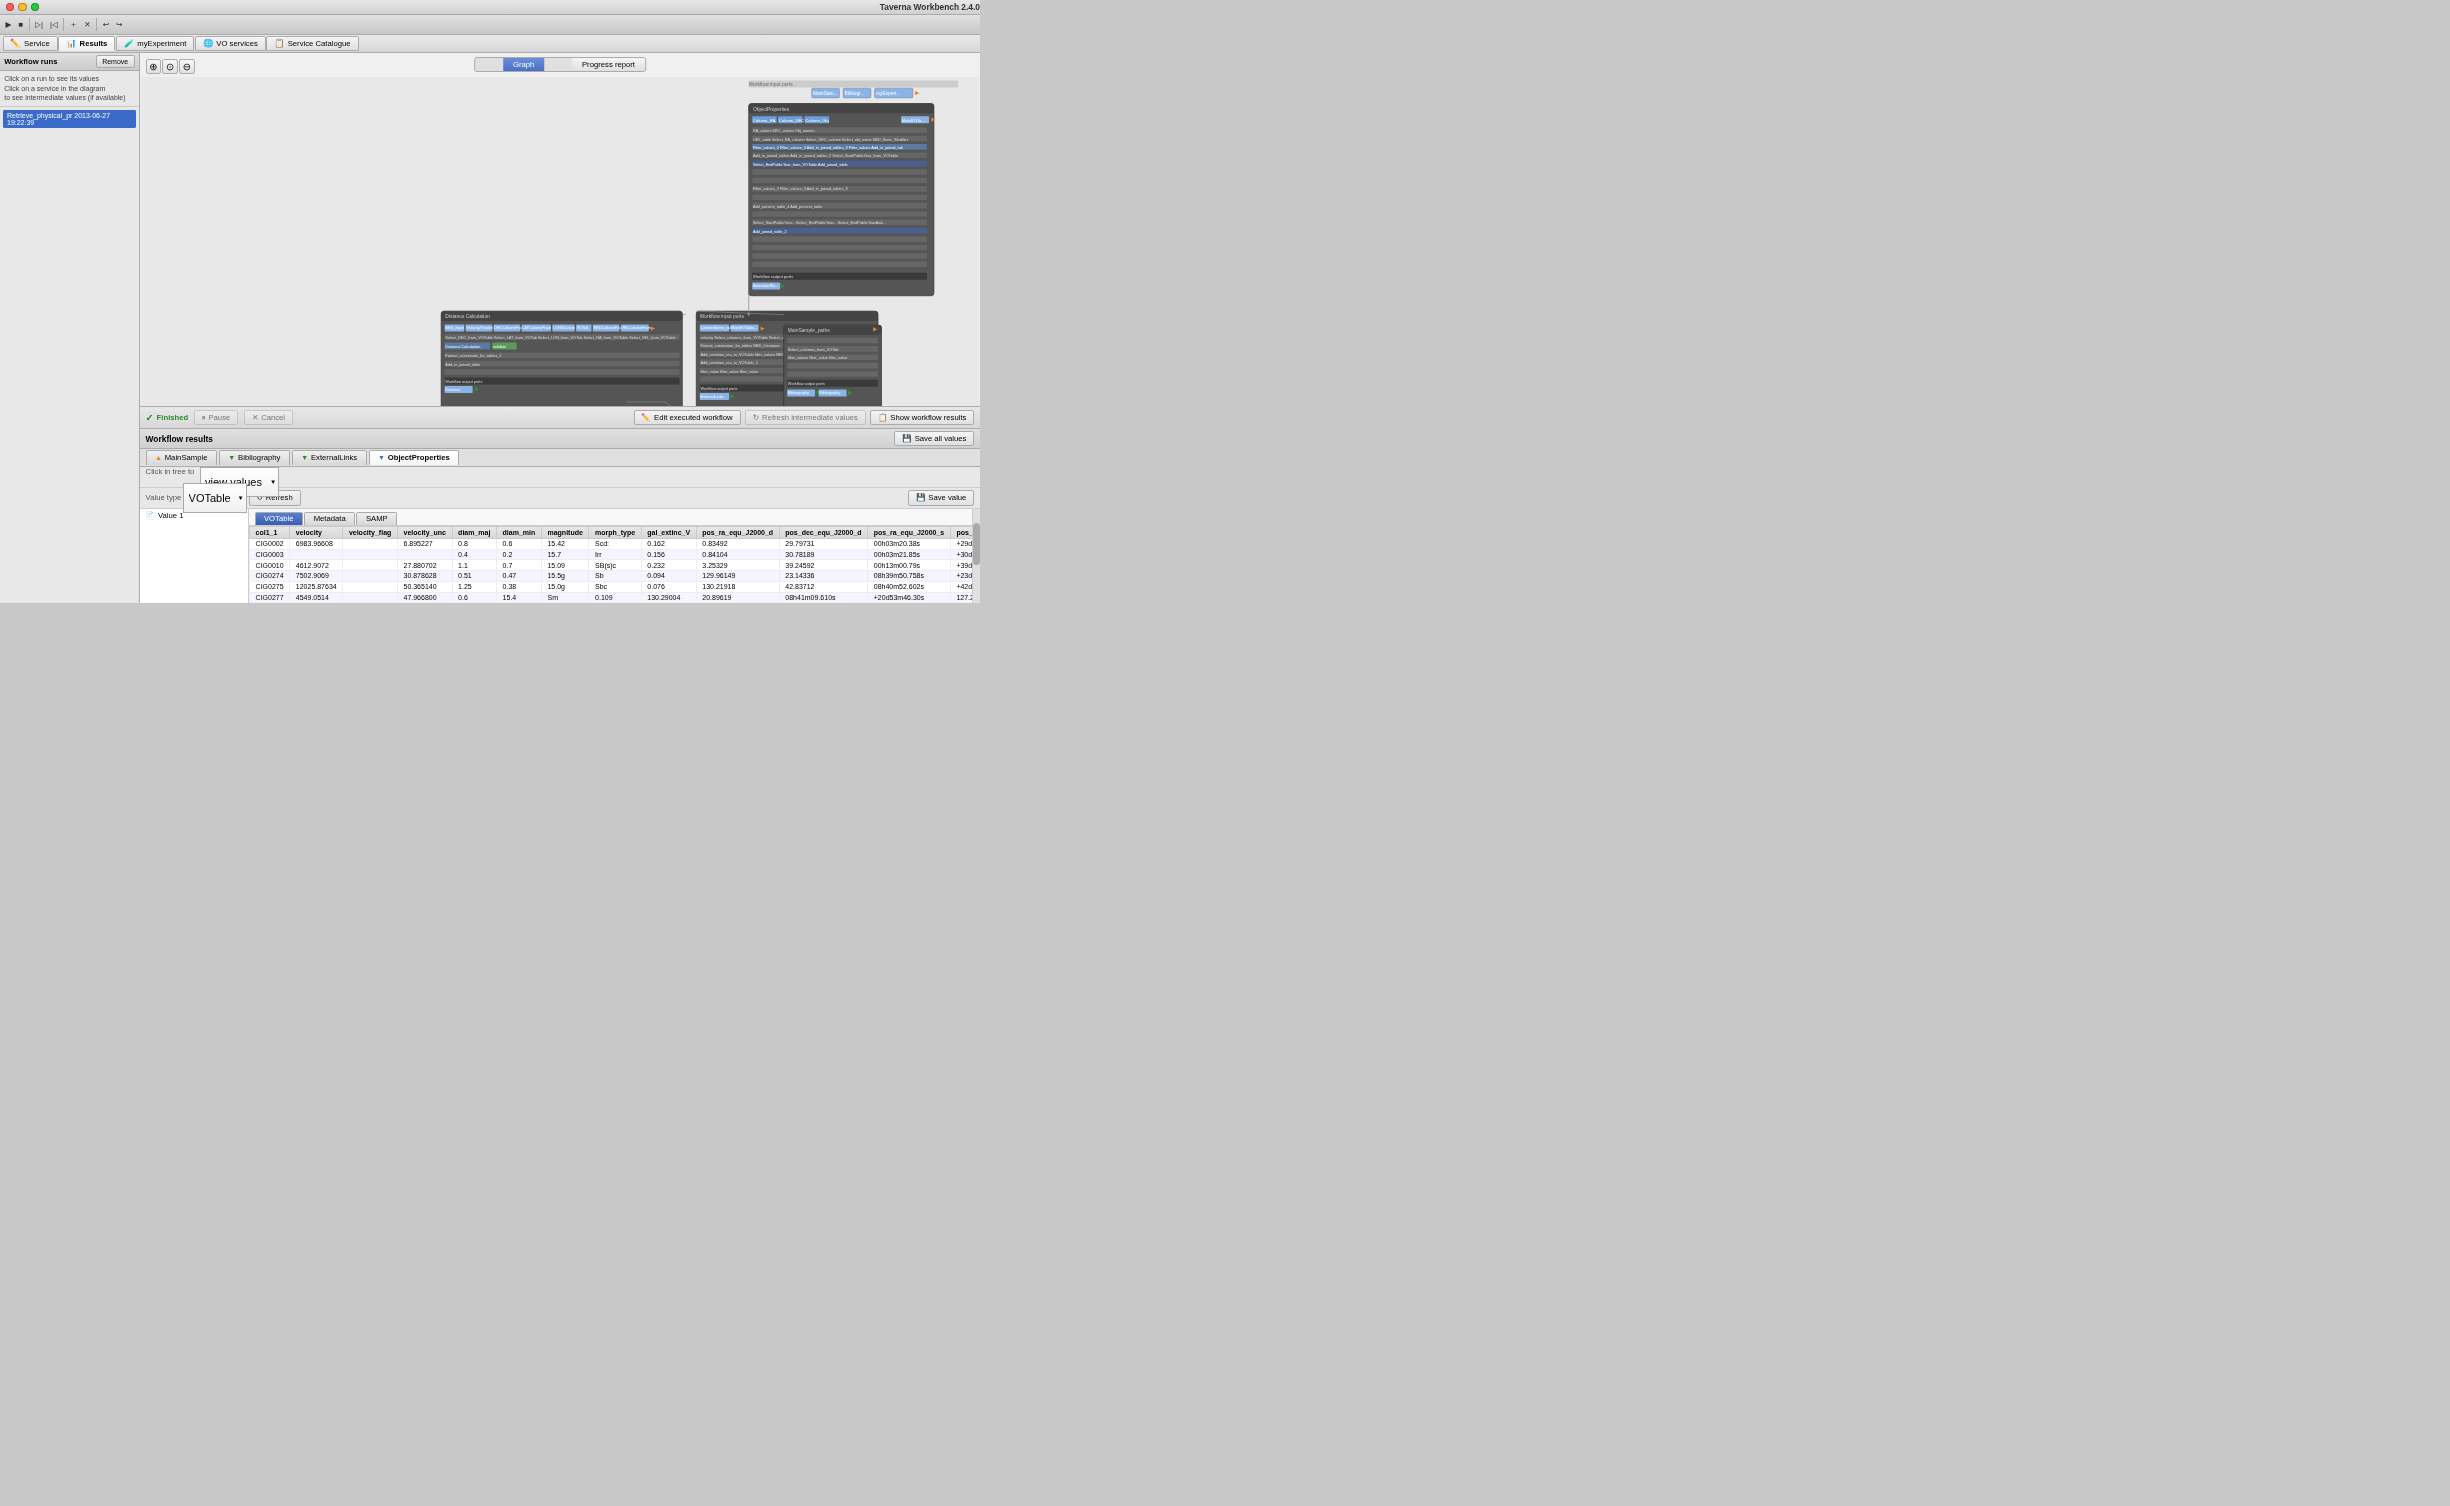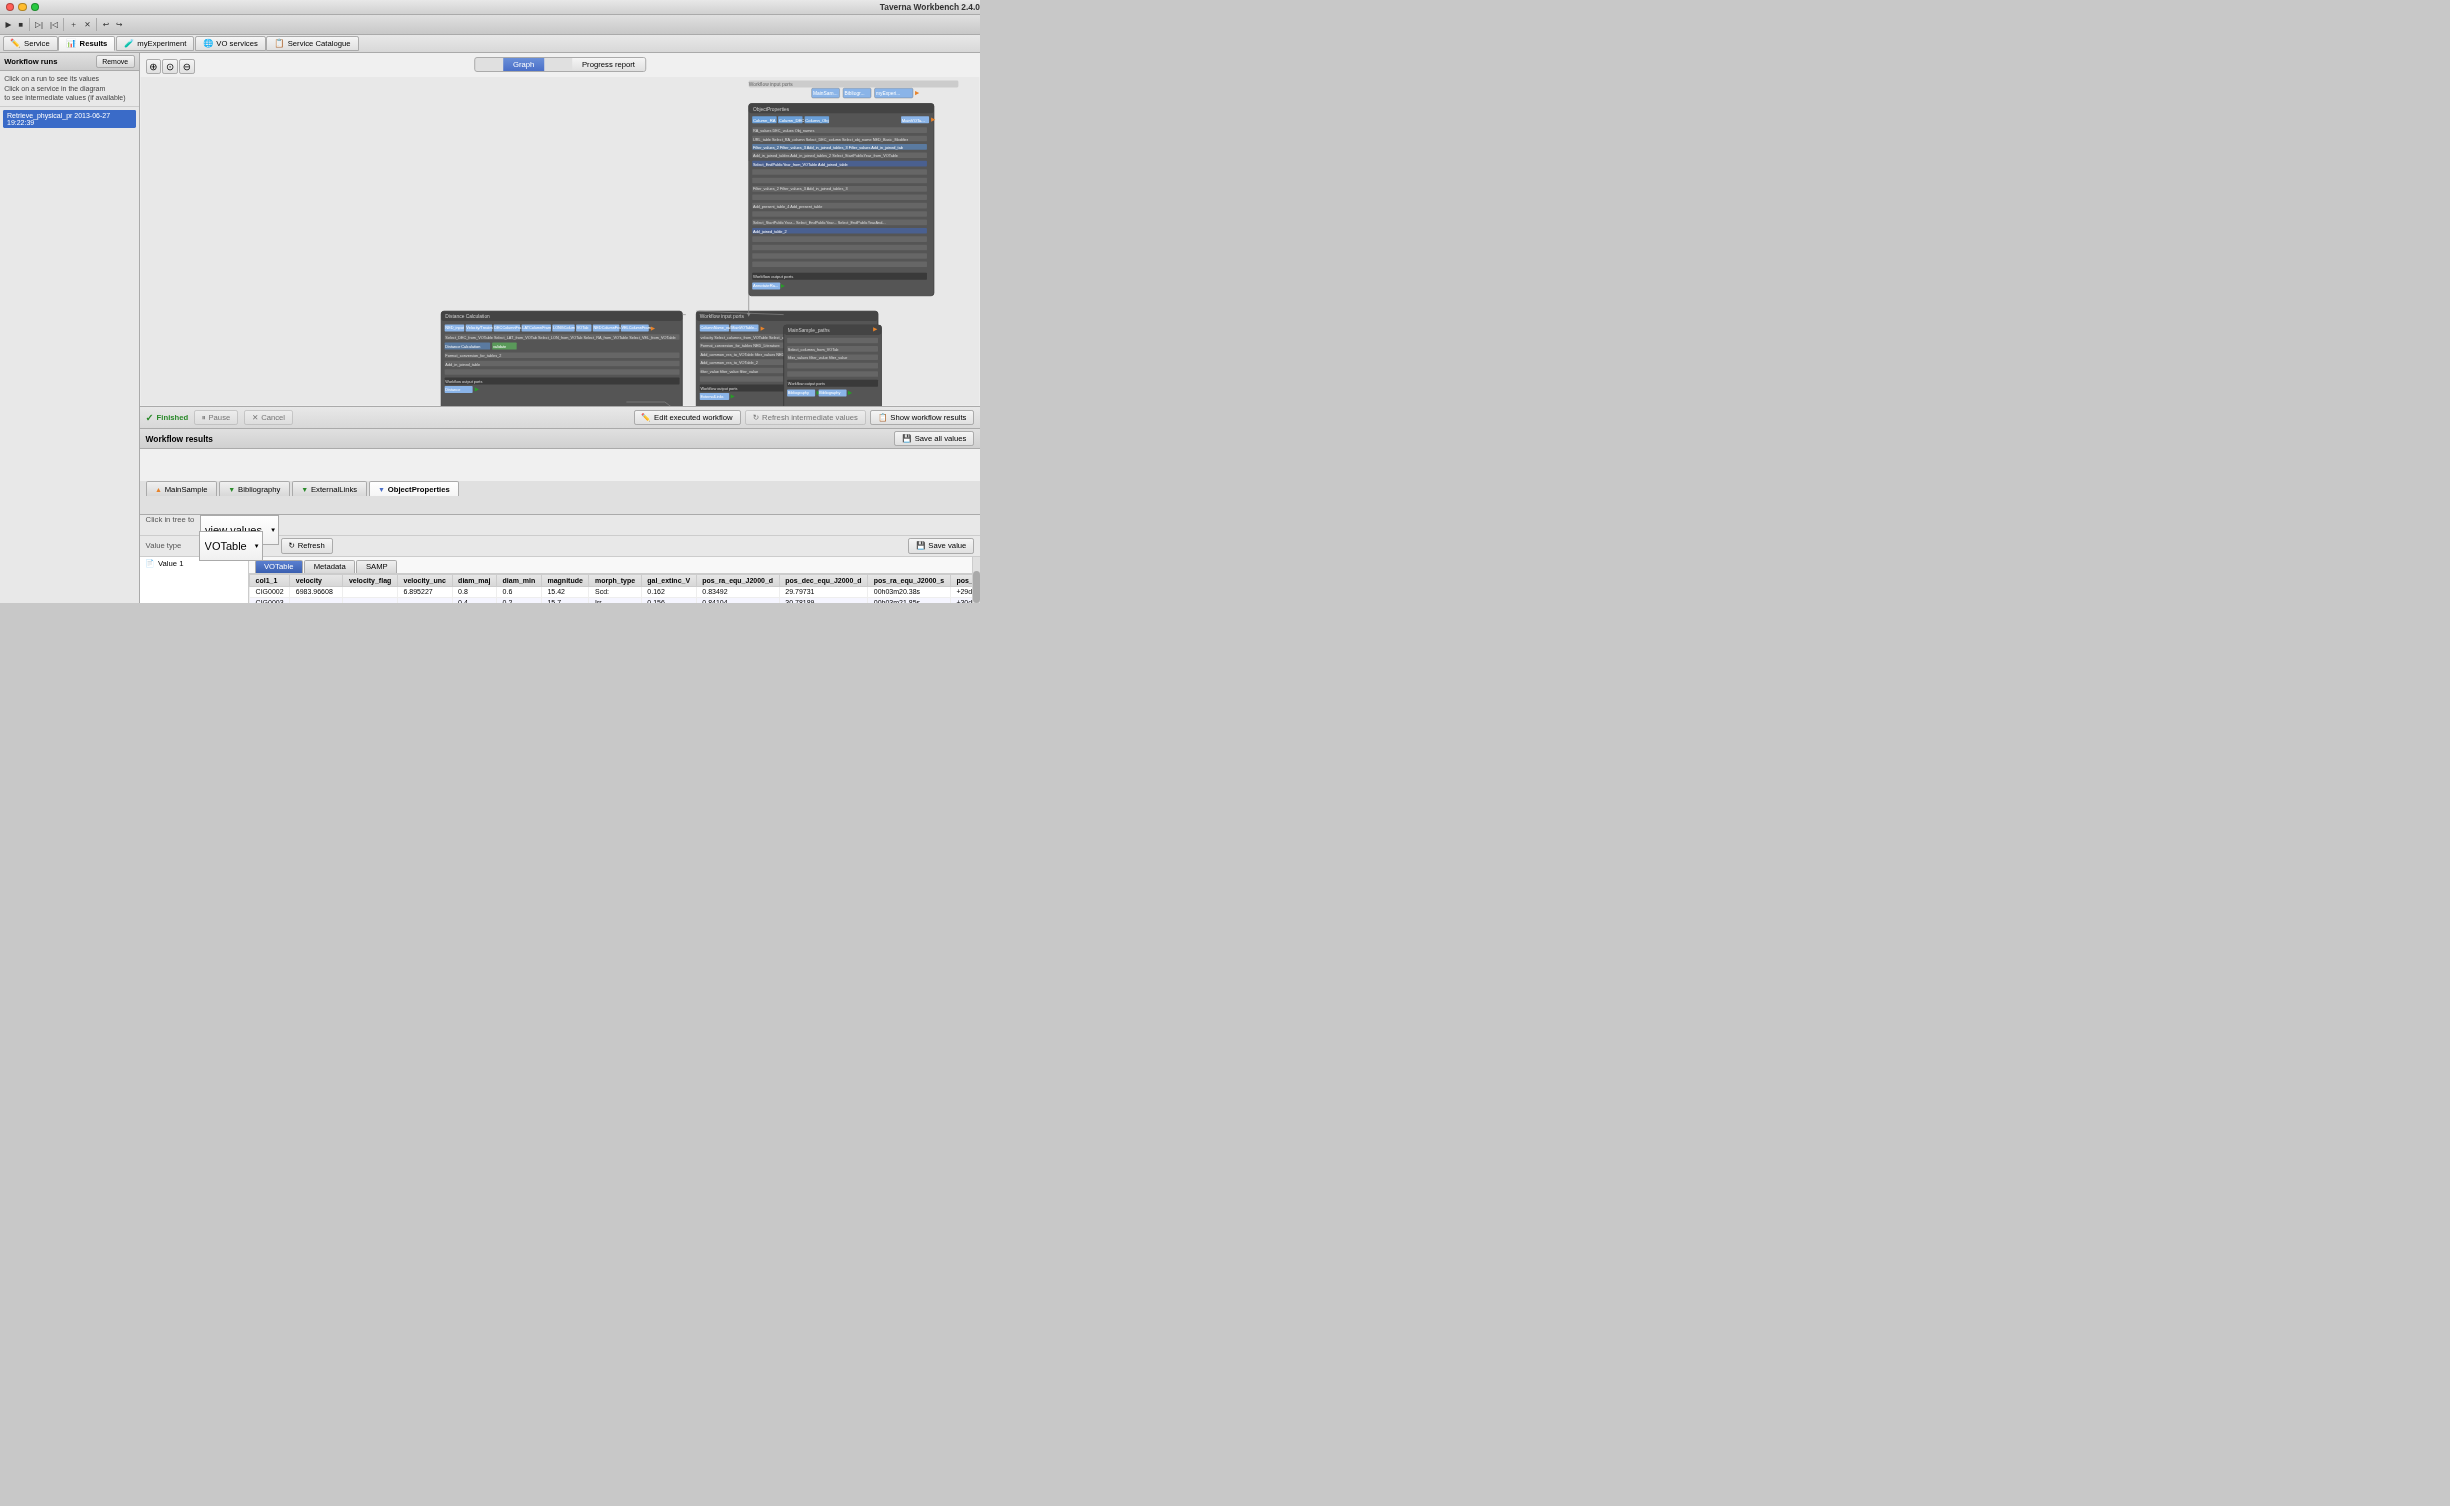--- a/index.html
+++ b/index.html
@@ -347,21 +347,21 @@
       border-bottom: 0.7px solid #ccc;
       display: flex;
       align-items: center;
       padding: 0 5.6px;
       gap: 5.6px;
       justify-content: space-between;
     }
     .value-toolbar-left {
       display: flex;
       align-items: center;
-      gap: 18px;
+      gap: 2px;
     }
     .value-toolbar-right {
       display: flex;
       align-items: center;
       gap: 2.8px;
     }
     .refresh-btn {
       height: 15.4px;
       padding: 0 7px;
       background: linear-gradient(to bottom, #f5f5f5, #e0e0e0);
@@ -381,28 +381,27 @@
       border-radius: 2.1px;
       cursor: pointer;
       font-size: 7.7px;
       display: flex;
       align-items: center;
       gap: 2.8px;
     }
 
     
     #result-tabs-row {
-      height: 34px;
+      height: 18px;
       background: #e0e0e0;
       border-bottom: 0.7px solid #aaa;
       display: flex;
-      align-items: flex-start;
+      align-items: center;
       padding: 0 5.6px;
       gap: 2.1px;
-      margin-top: 32px;
     }
     .result-tab {
       height: 15.4px;
       padding: 0 8.4px;
       border: 0.7px solid #aaa;
       border-bottom: none;
       border-radius: 2.1px 2.1px 0 0;
       background: linear-gradient(to bottom, #f0f0f0, #d8d8d8);
       cursor: pointer;
       font-size: 7.7px;

